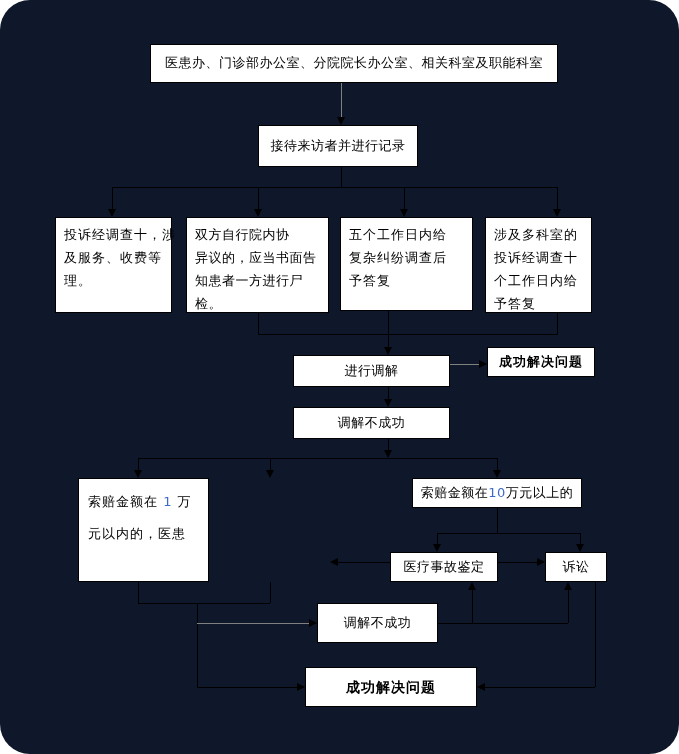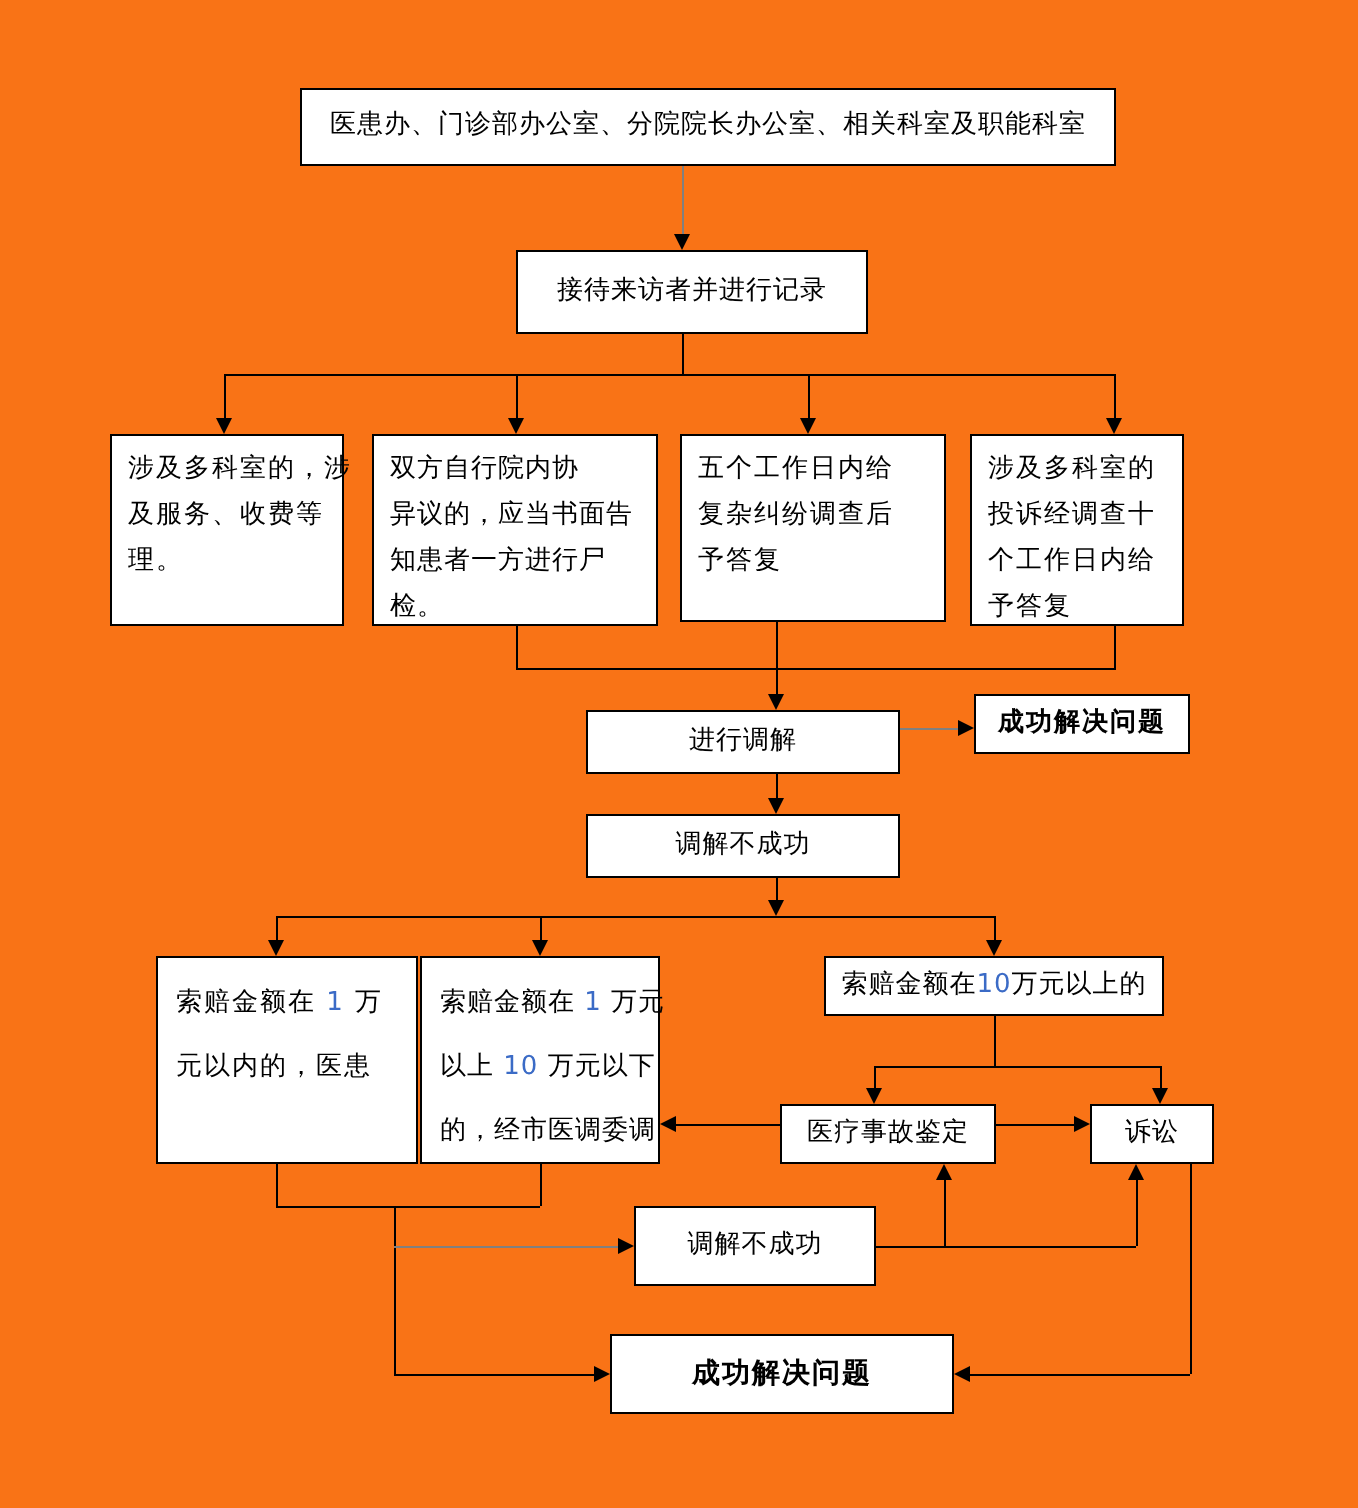--- a/index.html
+++ b/index.html
@@ -1,17 +1,17 @@
 <!DOCTYPE html>
 <html><head>
 <meta charset="utf-8">
 <style>
   html,body{margin:0;padding:0;background:#fff;}
-  .canvas{position:relative;width:679px;height:754px;background:#f97316;overflow:hidden;
-          font-family:"DejaVu Sans",sans-serif;color:#000;}
+  .canvas{position:relative;width:679px;height:754px;background:#0f172a;overflow:hidden;
+          font-family:"DejaVu Sans",sans-serif;color:#000;border-radius:30px;}
   .box{position:absolute;border:1px solid #000;background:#fff;box-sizing:border-box;
        display:flex;align-items:center;justify-content:center;text-align:center;
        font-size:13px;line-height:1.45;letter-spacing:0.5px;}
   .ml{display:block;text-align:left;padding:5px 8px;}
   .ml .tl{line-height:23px;letter-spacing:1px;white-space:nowrap;}
   .ml2{display:block;text-align:left;padding:7px 8px 0 9px;}
   .ml2 .tl{line-height:32px;letter-spacing:1px;white-space:nowrap;}
   .bold{font-weight:bold;letter-spacing:1px;}
   .num{color:#3b6bc6;}
   .h{position:absolute;height:1px;background:#000;}
@@ -26,24 +26,24 @@
   .al{position:absolute;width:0;height:0;border-top:4px solid transparent;
       border-bottom:4px solid transparent;border-right:8px solid #000;}
 </style>
 </head>
 <body>
 
 <div class="canvas">
 
   <div class="box" style="left:150px;top:44px;width:408px;height:39px;">医患办、门诊部办公室、分院院长办公室、相关科室及职能科室</div>
 
-  <div class="box" style="left:258px;top:125px;width:176px;height:42px;">接待来访者并进行记录</div>
+  <div class="box" style="left:258px;top:125px;width:160px;height:42px;">接待来访者并进行记录</div>
 
   <div class="box ml" style="left:55px;top:217px;width:117px;height:96px;">
-    <div class="tl">涉及多科室的，涉</div>
+    <div class="tl">投诉经调查十，涉</div>
     <div class="tl">及服务、收费等</div>
     <div class="tl">理。</div>
   </div>
 
   <div class="box ml" style="left:186px;top:217px;width:143px;height:96px;">
     <div class="tl" style="letter-spacing:0.5px">双方自行院内协</div>
     <div class="tl" style="letter-spacing:0.5px">异议的，应当书面告</div>
     <div class="tl" style="letter-spacing:0.5px">知患者一方进行尸</div>
     <div class="tl" style="letter-spacing:0.5px">检。</div>
   </div>
@@ -65,25 +65,20 @@
 
   <div class="box bold" style="left:487px;top:347px;width:108px;height:30px;">成功解决问题</div>
 
   <div class="box" style="left:293px;top:407px;width:157px;height:32px;">调解不成功</div>
 
   <div class="box ml2" style="left:78px;top:478px;width:131px;height:104px;">
     <div class="tl"><span>索赔金额在 </span><span class="num">1</span><span> 万</span></div>
     <div class="tl">元以内的，医患</div>
   </div>
 
-  <div class="box ml2" style="left:210px;top:478px;width:120px;height:104px;">
-    <div class="tl" style="letter-spacing:0.5px"><span>索赔金额在 </span><span class="num">1</span><span> 万元</span></div>
-    <div class="tl" style="letter-spacing:0.5px"><span>以上 </span><span class="num">10</span><span> 万元以下</span></div>
-    <div class="tl" style="letter-spacing:0.5px">的，经市医调委调</div>
-  </div>
 
   <div class="box" style="left:412px;top:478px;width:170px;height:30px;">
     <span>索赔金额在 </span>
       <span class="num">10</span>
       <span> 万元以上的</span>
   </div>
 
   <div class="box" style="left:390px;top:552px;width:108px;height:30px;">医疗事故鉴定</div>
 
   <div class="box" style="left:545px;top:552px;width:62px;height:30px;">诉讼</div>

